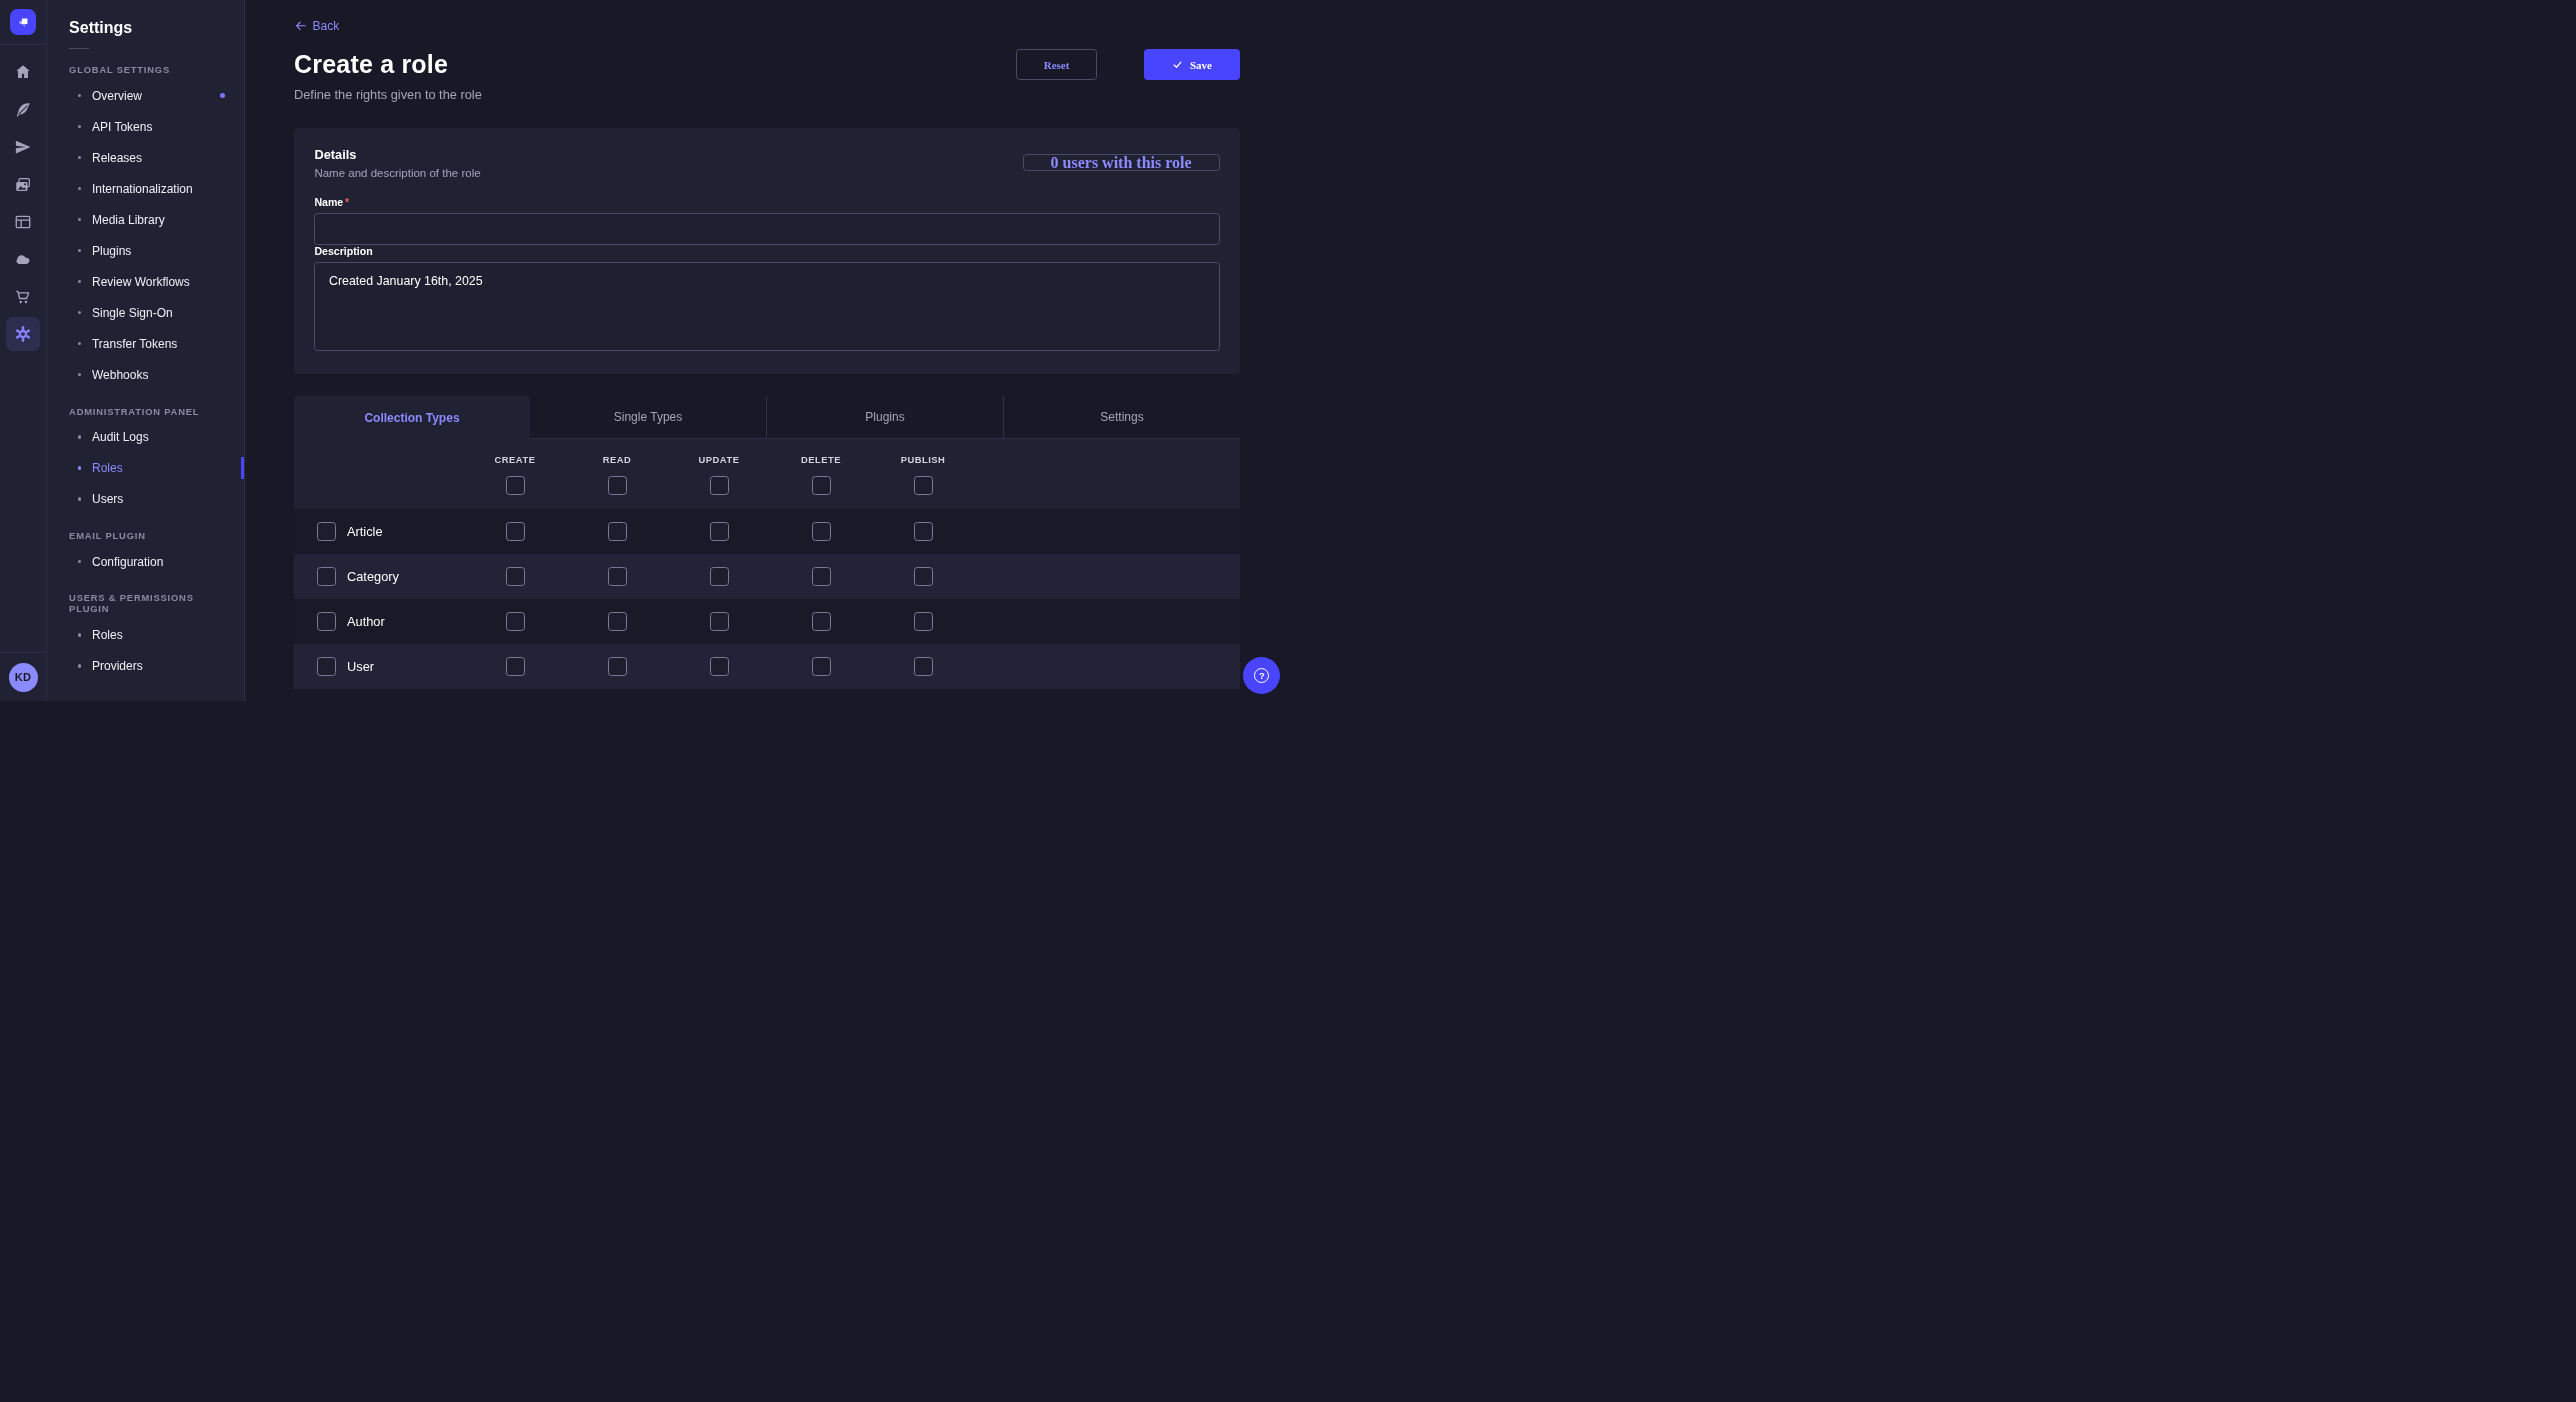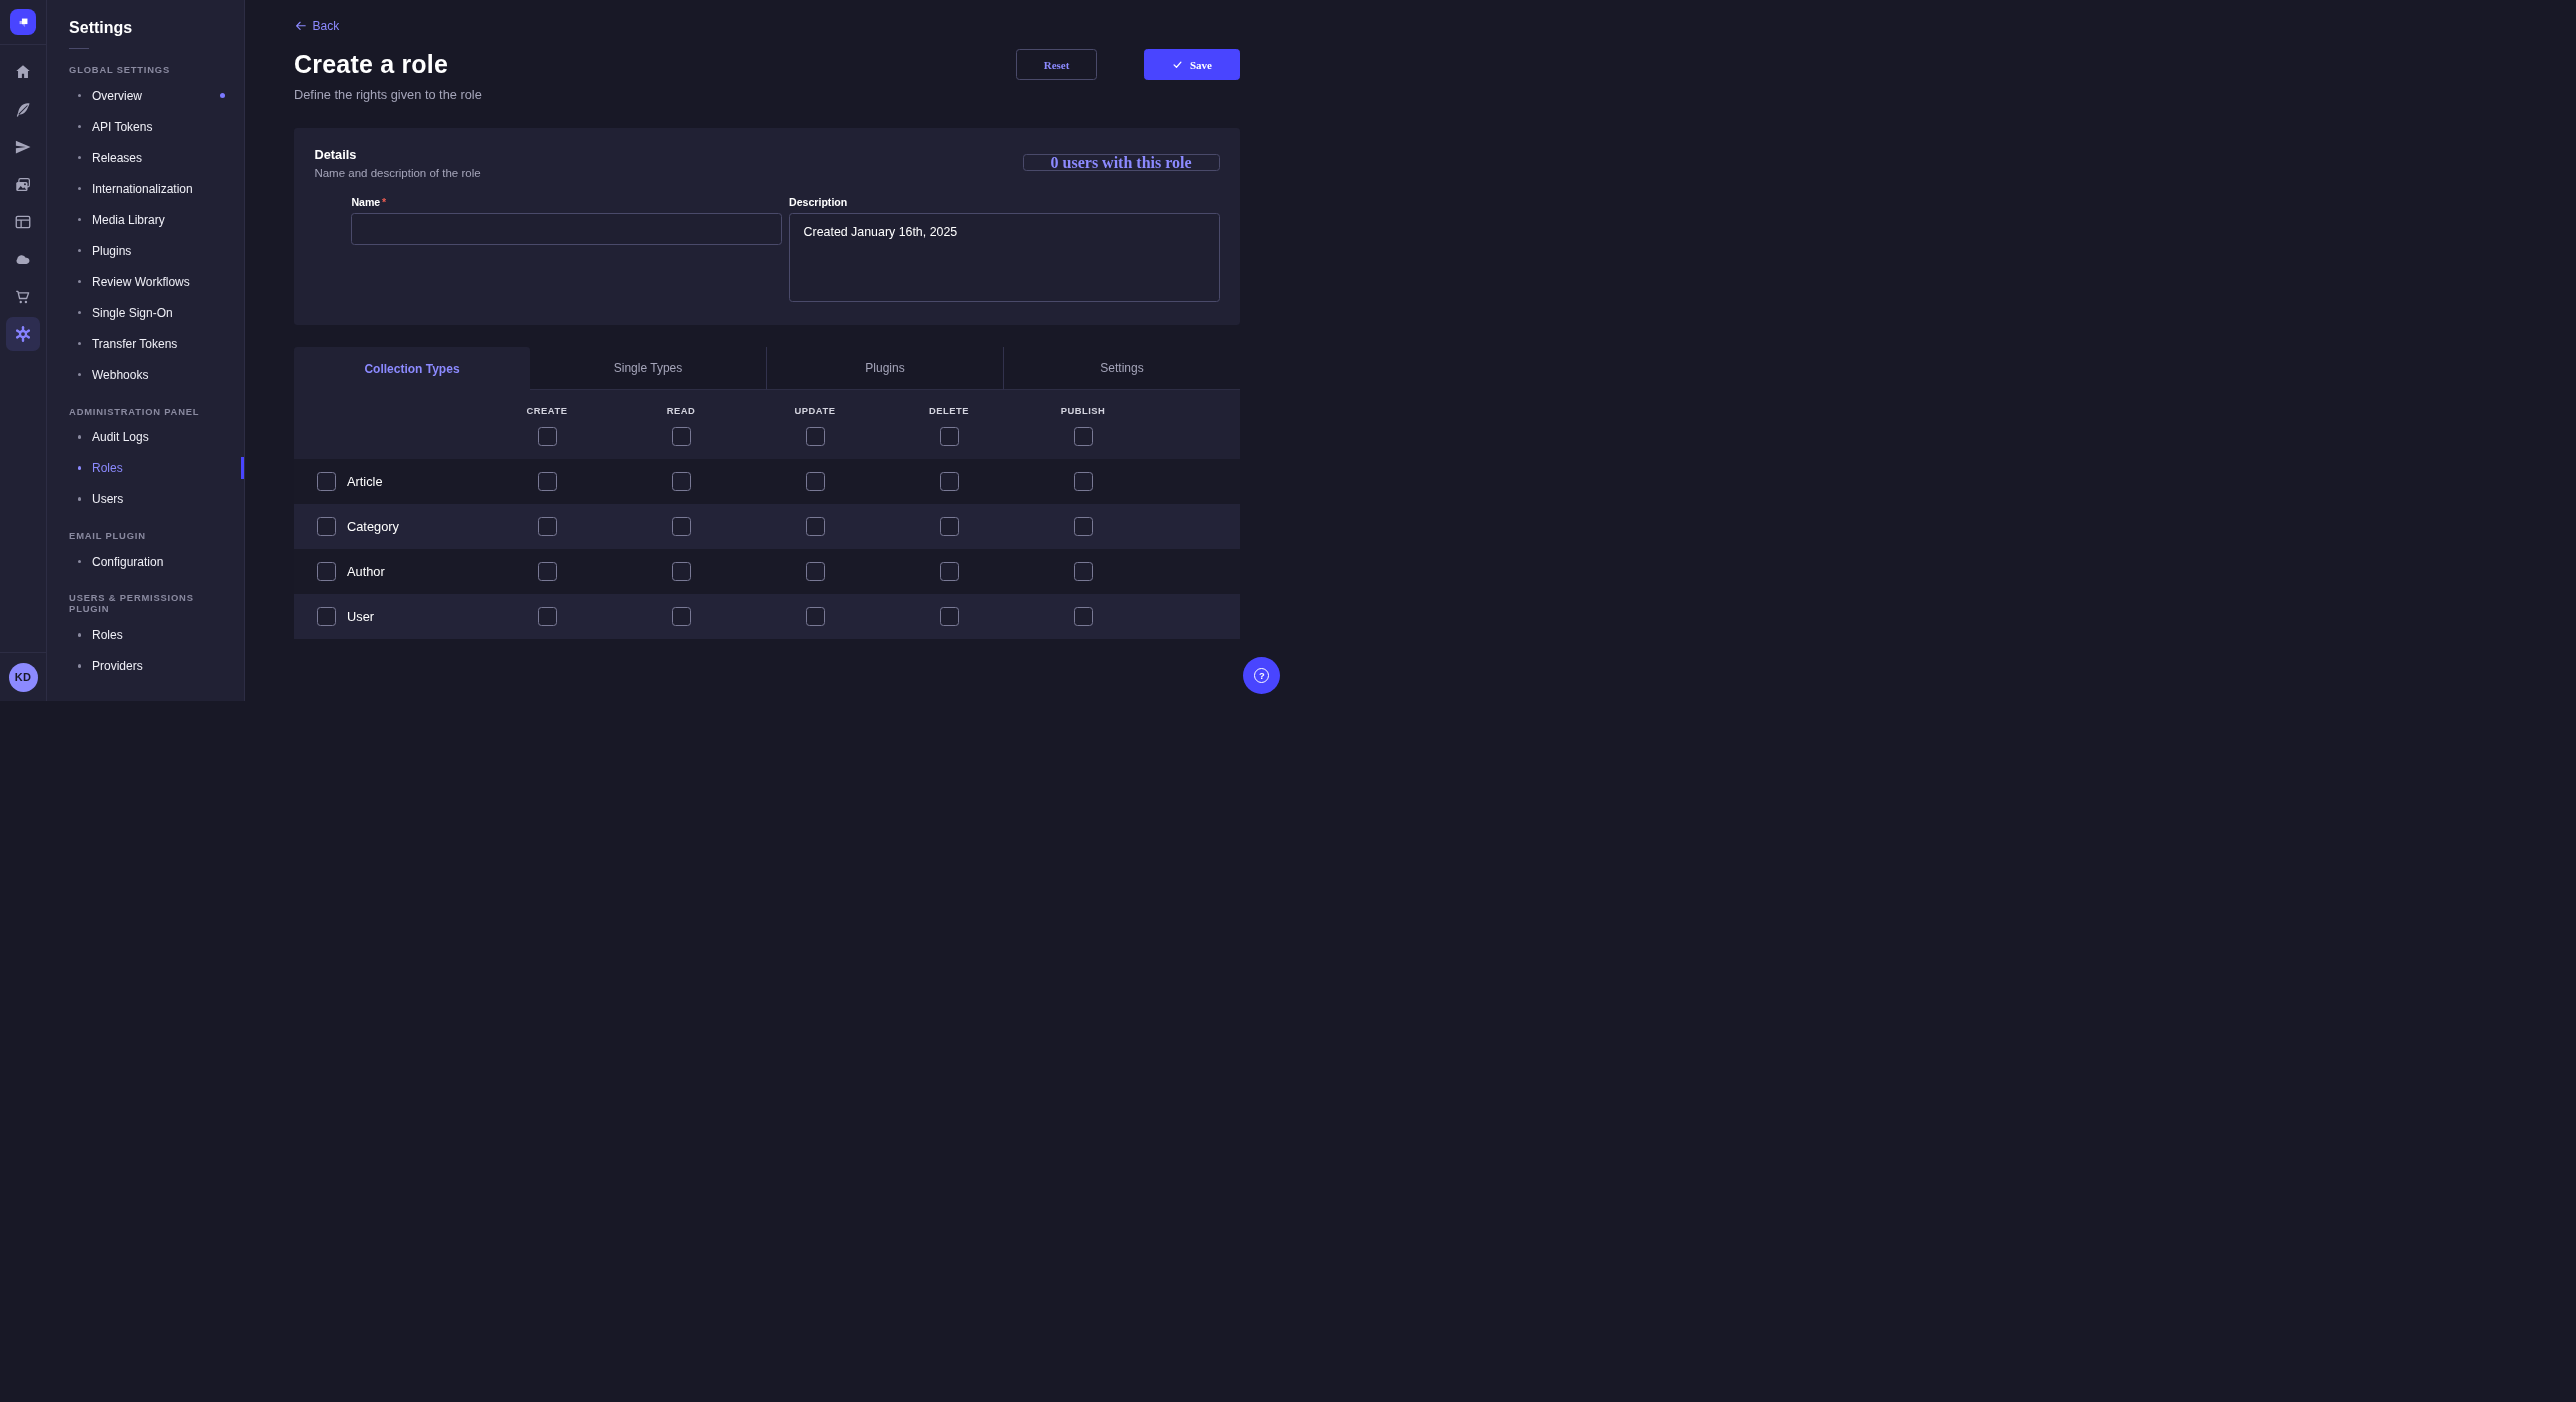--- a/index.html
+++ b/index.html
@@ -58,38 +58,38 @@
   .btn.primary{ background:#4945ff; border:0.9px solid #4945ff; color:#fff; }
   .btn.primary svg{ width:11px; height:11px; }
   .subtitle{ margin-top:6.8px; font-size:12.8px; color:#a5a5ba; }
 
   
   .card{ margin-top:25.6px; background:#212134; border-radius:3.4px; padding:19px 20.4px 20.4px; }
   .card-head{ display:flex; align-items:center; justify-content:space-between; }
   .card-head h3{ font-size:12.8px; font-weight:700; }
   .card-head p{ font-size:11.5px; color:#a5a5ba; margin-top:5.1px; }
   .btn.small{ height:17px; font-size:16px; font-weight:700; }
-  .fields{ display:grid; grid-template-columns:1fr 1fr; gap:7px; margin-top:17px;margin-left:37px; }
+  .fields{ display:grid; grid-template-columns:1fr; gap:0; margin-top:17px; }
   .field label{ display:block; font-size:10.6px; font-weight:700; margin-bottom:5.1px; color:#fff; }
   .req{ color:#ee5e52; margin-left:1.7px; }
   .input{ width:100%; background:#1f1f31; border:0.9px solid #4a4a6a; border-radius:3.4px;
     color:#fff; font-size:12.4px; font-family:inherit; padding:0 13.6px; height:32px; outline:none; }
   textarea.input{ height:89px; padding:10.2px 13.6px; resize:none; line-height:1.45; }
 
   
   .tabs{ display:flex; height:43px; margin-top:22px; }
   .tab{ flex:1; display:flex; align-items:center; justify-content:center; font-size:12px;
     color:#a5a5ba; border-bottom:0.9px solid #2d2d44; cursor:pointer; }
   .tab.active{ background:#212134; color:#8c8aff; font-weight:600; border-bottom:none;
     border-radius:3.4px 3.4px 0 0; }
   .tab.sep{ border-left:0.9px solid #32324d; }
 
   
   .perm-table{ background:#212134; border-radius:0 0 3.4px 3.4px; }
-  .perm-grid{ display:grid; grid-template-columns:170px repeat(5,102px) 1fr; align-items:center;gap:32px; }
+  .perm-grid{ display:grid; grid-template-columns:170px repeat(5,102px) 1fr; align-items:center; }
   .perm-header{ padding:14.5px 0 13.6px; }
   .perm-col-head{ display:flex; flex-direction:column; align-items:center; gap:11px; }
   .perm-col-label{ font-size:9.4px; font-weight:700; letter-spacing:0.5px; color:#d3d3de; }
   .cb{ width:19px; height:19px; border:0.9px solid #797995; border-radius:3.4px;
     background:#1d1d2e; display:inline-block; cursor:pointer; flex:none; }
   .cb-cell{ display:flex; justify-content:center; }
   .perm-row{ height:45px; }
   .perm-row:nth-child(odd){ background:#191927; }
   .perm-row:nth-child(even){ background:#232338; }
   .row-label-cell{ display:flex; align-items:center; gap:11px; padding-left:23px; }

